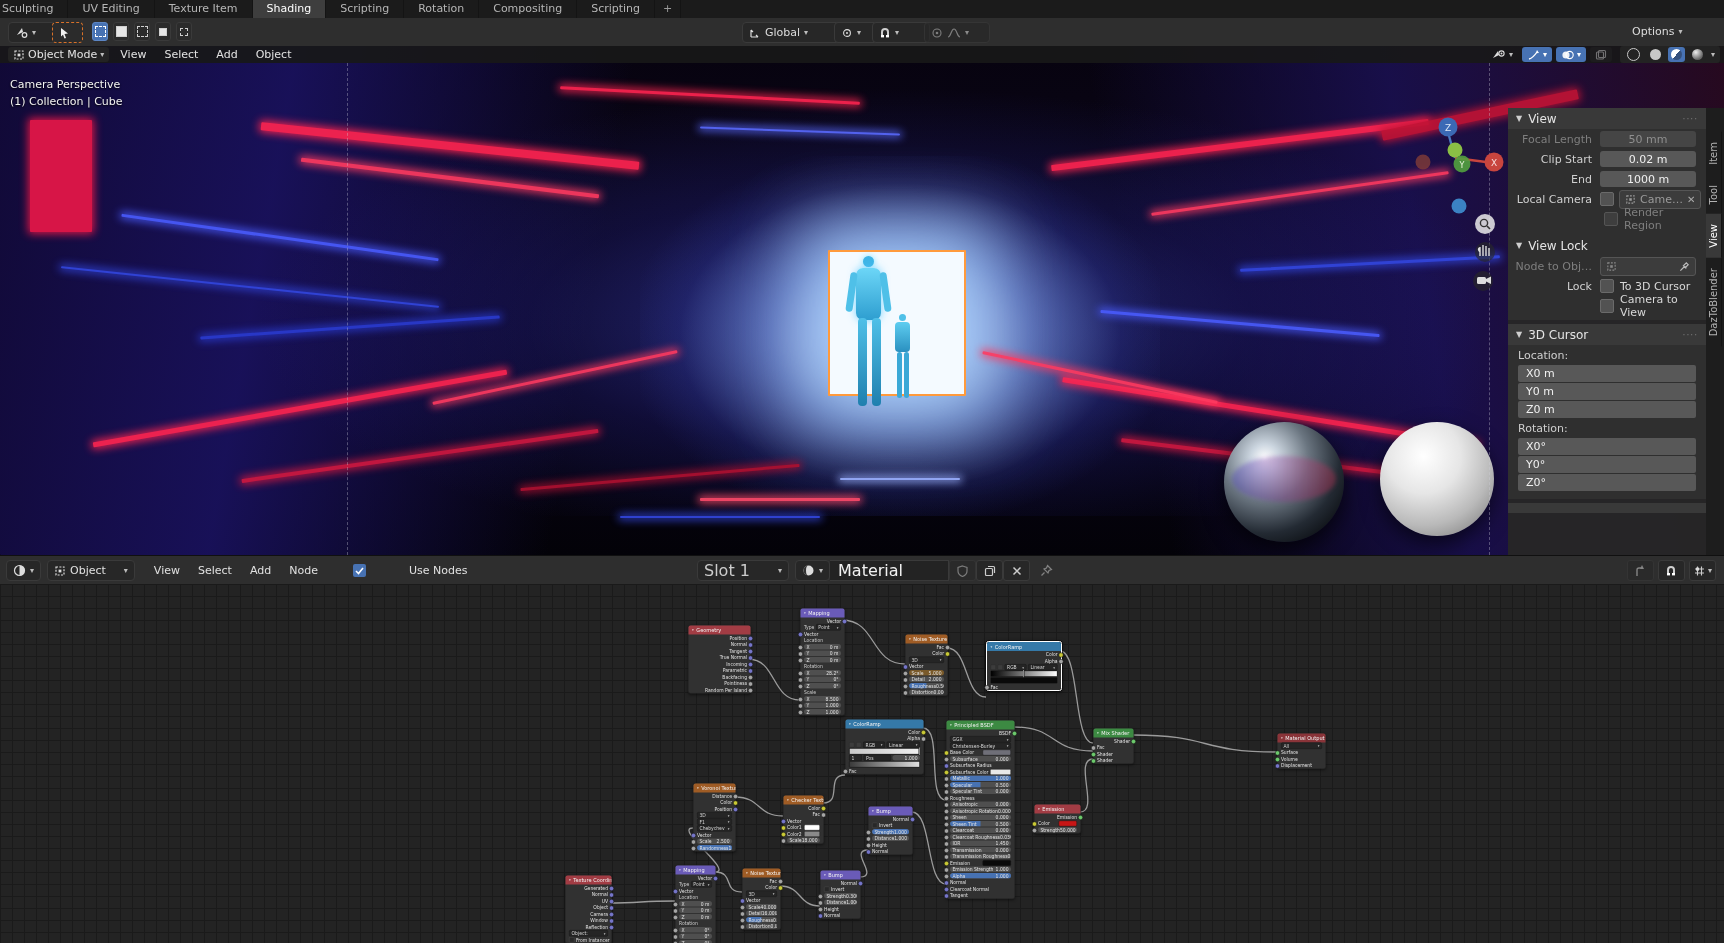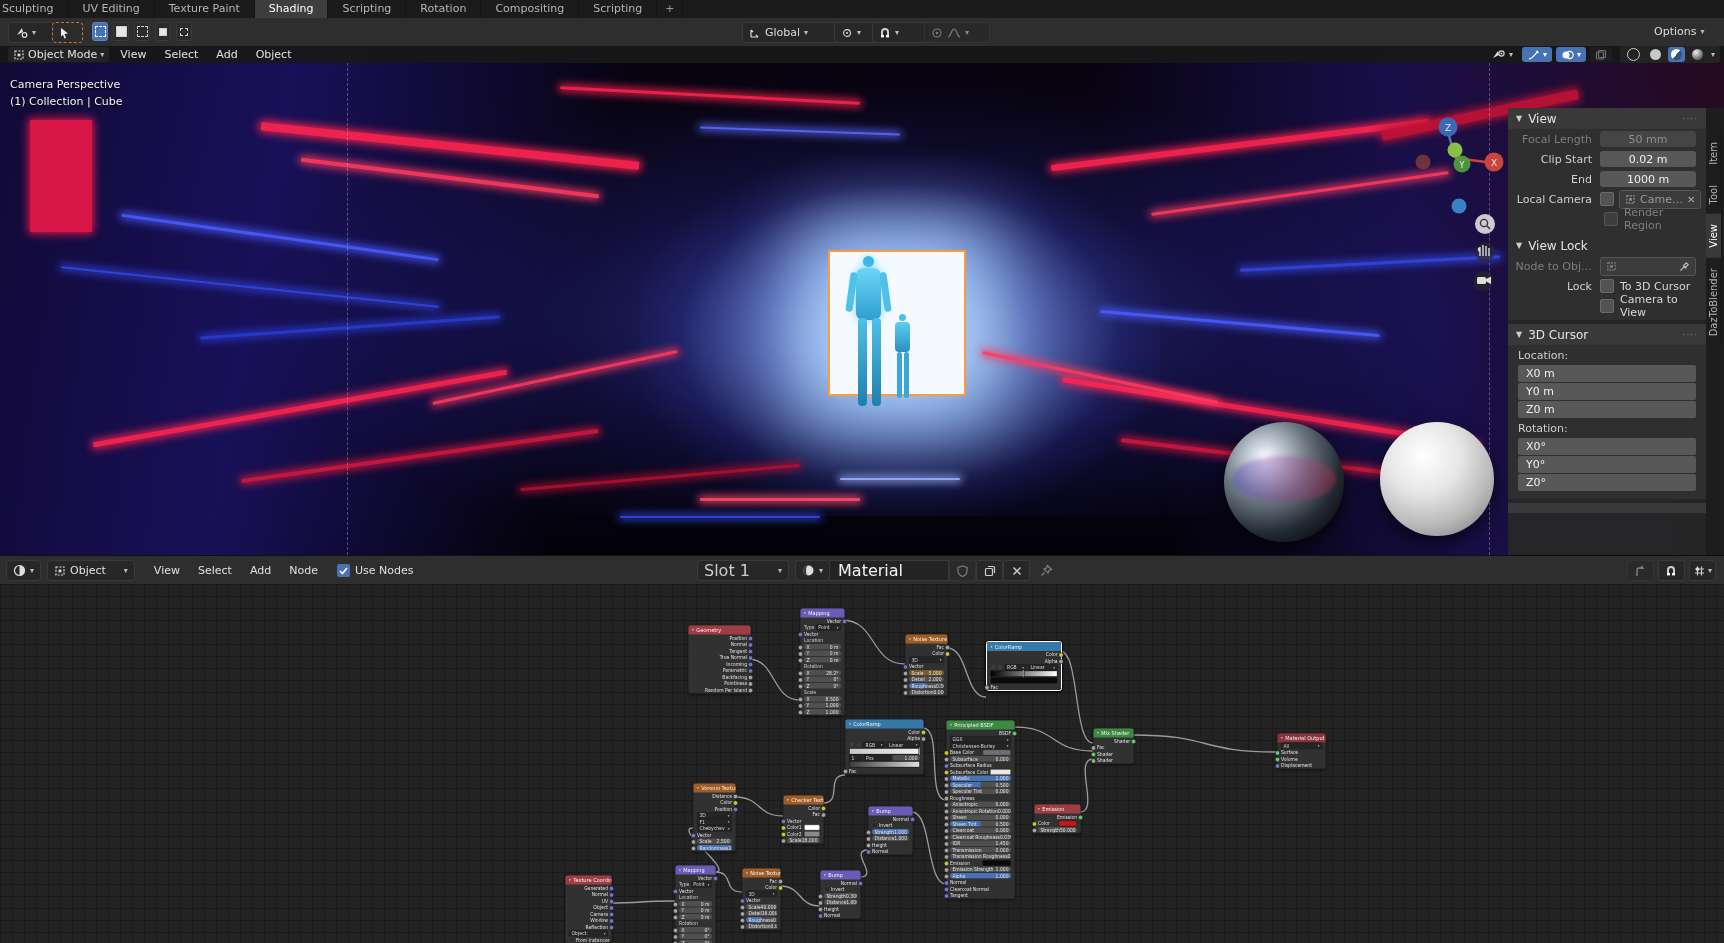--- a/index.html
+++ b/index.html
@@ -91,21 +91,21 @@
   .minisq{width:9px;height:9px;background:#3c3c3c;border-radius:2px;border:1px solid #2a2a2a;flex:none;}
   svg{display:block;}
 </style>
 </head>
 <body>
 
 <div id="topbar" class="abs">
   <div id="workspace-tabs">
       <div class="wtab">Sculpting</div>
       <div class="wtab">UV Editing</div>
-      <div class="wtab">Texture Paint</div>
+      <div class="wtab">Texture Item</div>
       <div class="wtab active">Shading</div>
       <div class="wtab">Scripting</div>
       <div class="wtab">Rotation</div>
       <div class="wtab">Compositing</div>
       <div class="wtab">Scripting</div>
       <div class="wtab addtab">+</div>
     </div>
 </div>
 
 <div id="toolrow" class="abs">
@@ -163,21 +163,21 @@
   <div class="trbtn" style="left:924px;width:52px;opacity:.65;">
     <svg width="12" height="12" viewBox="0 0 12 12">
         <circle cx="6" cy="6" r="4" fill="none" stroke="#aaa" stroke-width="1.1"></circle>
         <circle cx="6" cy="6" r="1.3" fill="#aaa"></circle>
       </svg>
     <svg width="14" height="12" viewBox="0 0 14 12">
         <path d="M1 10 C4 10 4 2 7 2 C10 2 10 10 13 10" stroke="#aaa" stroke-width="1.2" fill="none"></path>
       </svg>
     <span class="caret">▾</span>
   </div>
-  <div class="trbtn" style="right:0;left:auto;width:64px;background:transparent;border:none;text-align:center;">
+  <div class="trbtn" style="right:22px;left:auto;width:64px;background:transparent;border:none;text-align:center;">
     <span>Options</span>
     <span class="caret">▾</span>
   </div>
 </div>
 
 <div id="viewport" class="abs">
   <div id="vp-scene" class="abs">
       <div class="streak" style="left: 0px; top: 0px; width: 1724px; height: 509px; background: linear-gradient(rgb(7, 3, 15) 0%, rgb(10, 6, 24) 30%, rgb(8, 4, 20) 70%, rgb(3, 2, 8) 100%);"></div>
       <div class="streak" style="left: 0px; top: 0px; width: 760px; height: 509px; background: linear-gradient(100deg, rgb(18, 10, 58) 0%, rgb(26, 18, 96) 35%, rgba(10, 8, 40, 0) 75%); opacity: 0.9;"></div>
       <div class="streak" style="left: 960px; top: 0px; width: 764px; height: 509px; background: linear-gradient(260deg, rgb(42, 10, 32) 0%, rgb(26, 16, 80) 40%, rgba(10, 8, 40, 0) 75%); opacity: 0.9;"></div>
@@ -446,21 +446,21 @@
       </svg>
     <span>Object</span>
     <span class="caret" style="margin-left:14px;">▾</span>
   </div>
   <div id="sh-menus" style="display:flex;margin-left:10px;">
       <div class="shmenu">View</div>
       <div class="shmenu">Select</div>
       <div class="shmenu">Add</div>
       <div class="shmenu">Node</div>
     </div>
-  <div style="display:flex;align-items:center;margin-left:10px;">
+  <div style="display:flex;align-items:center;margin-left:26px;gap:38px;">
     <span class="bluecb">
       <svg width="9" height="8" viewBox="0 0 9 8">
           <path d="M1 4 L3.5 6.5 L8 1" stroke="#fff" stroke-width="1.6" fill="none"></path>
         </svg>
     </span>
     <span>Use Nodes</span>
   </div>
 
   <div style="position:absolute;right:8px;display:flex;align-items:center;gap:4px;">
     <div class="iconbtn" style="opacity:.55;">

